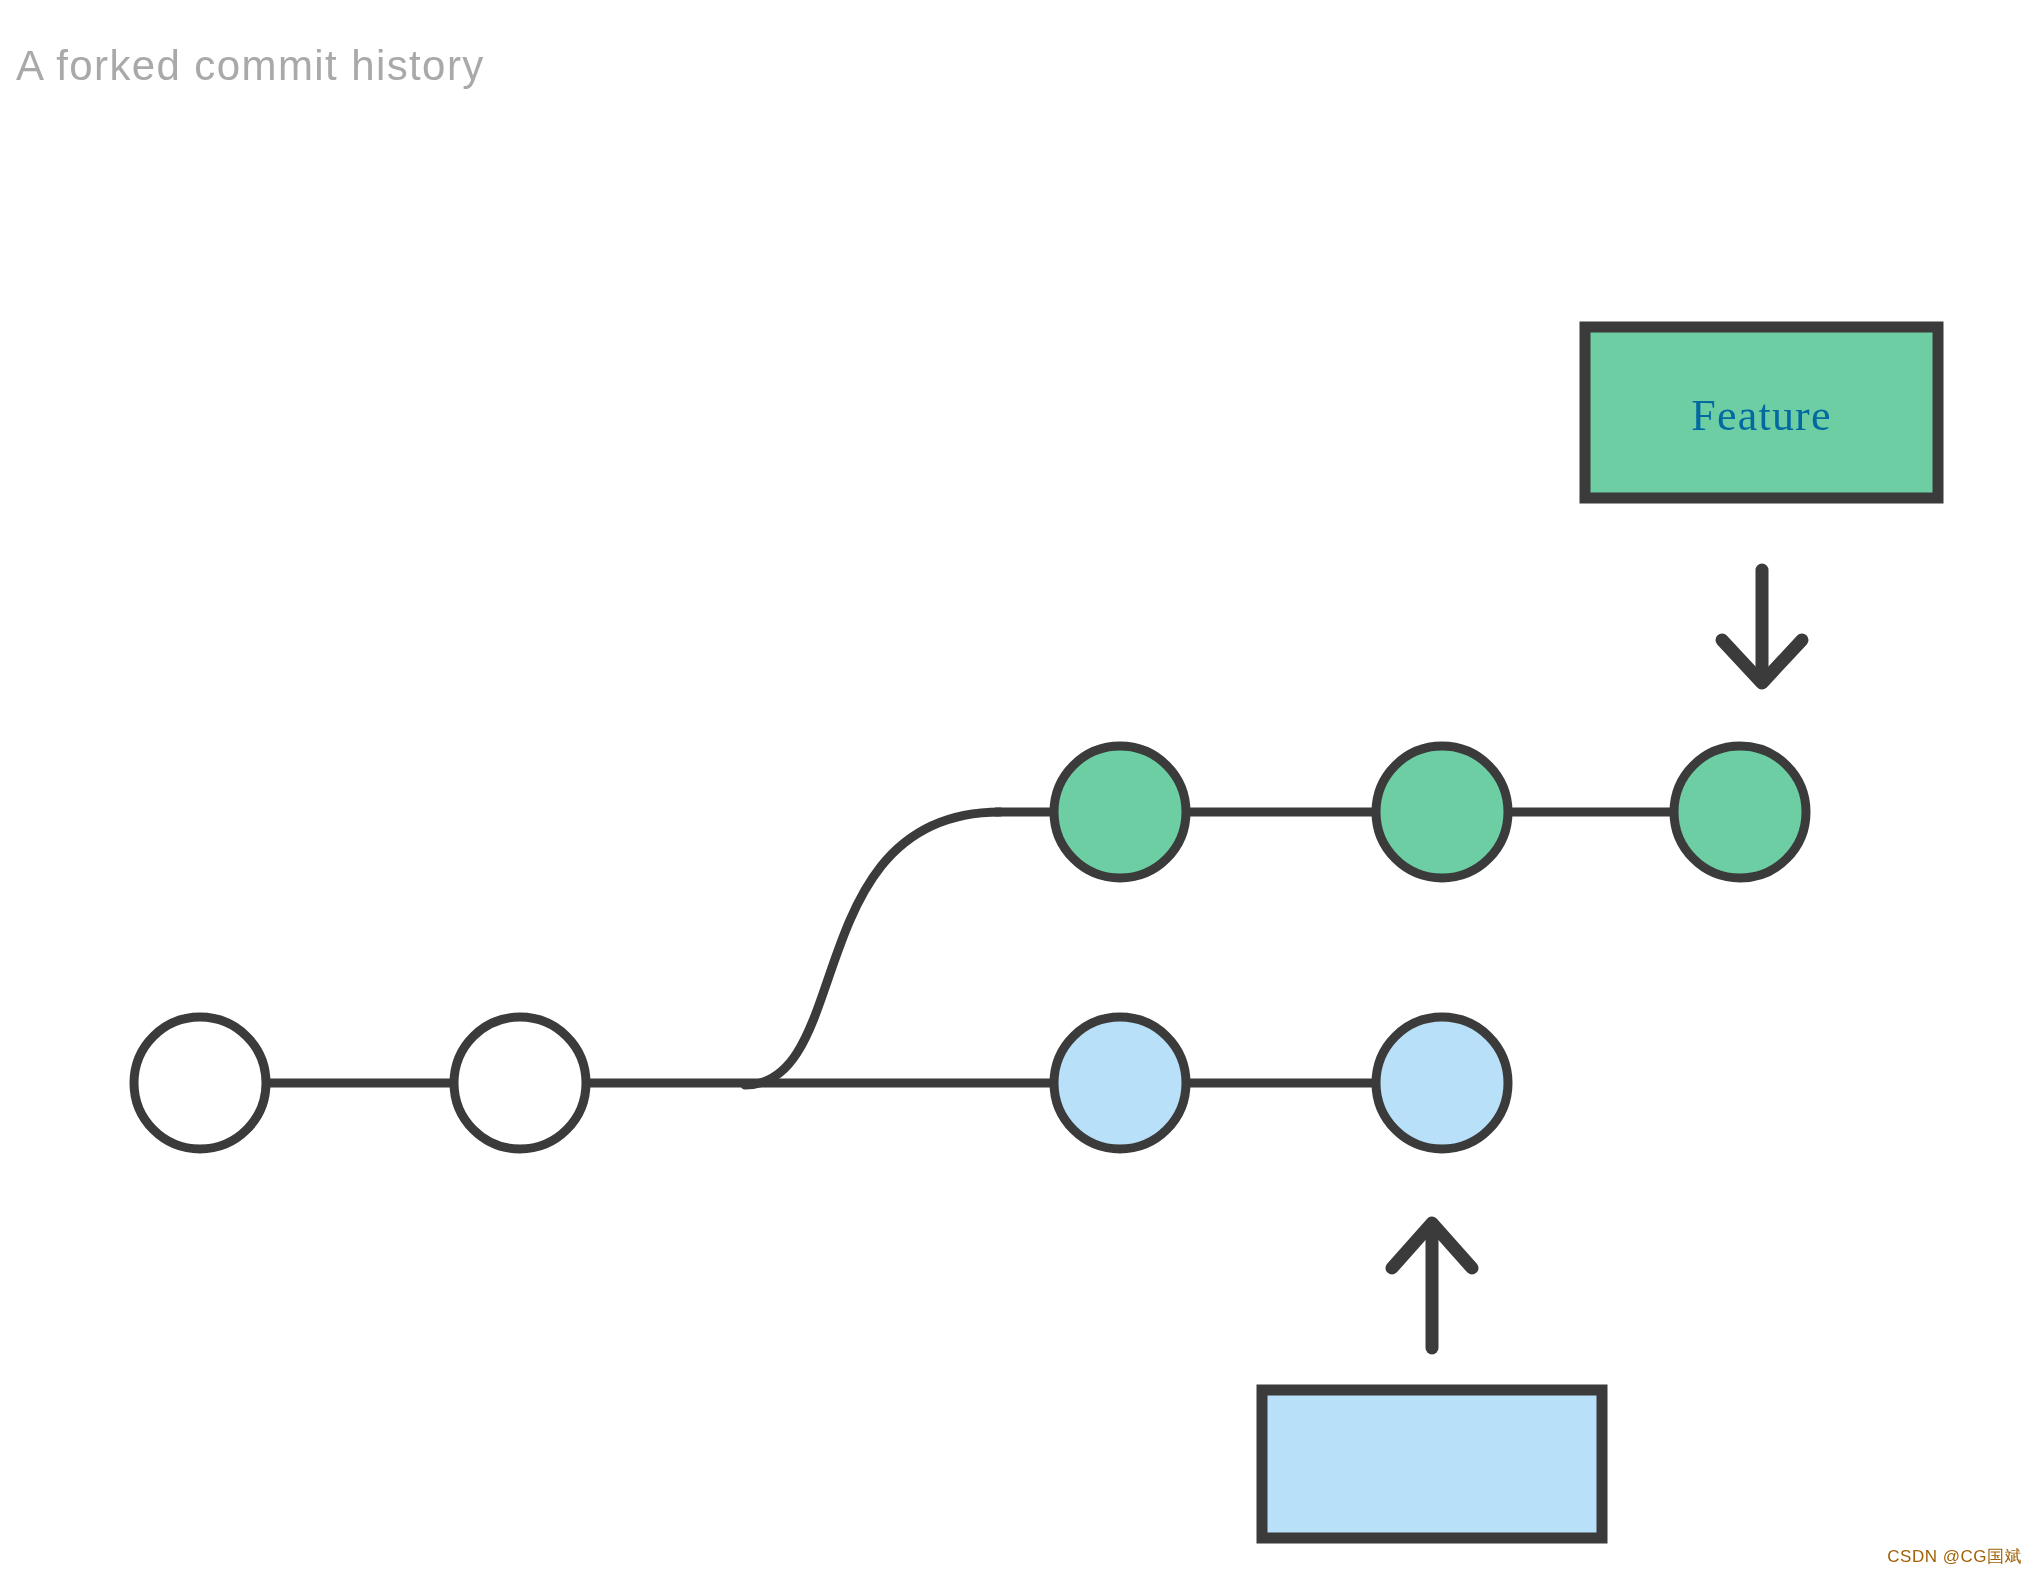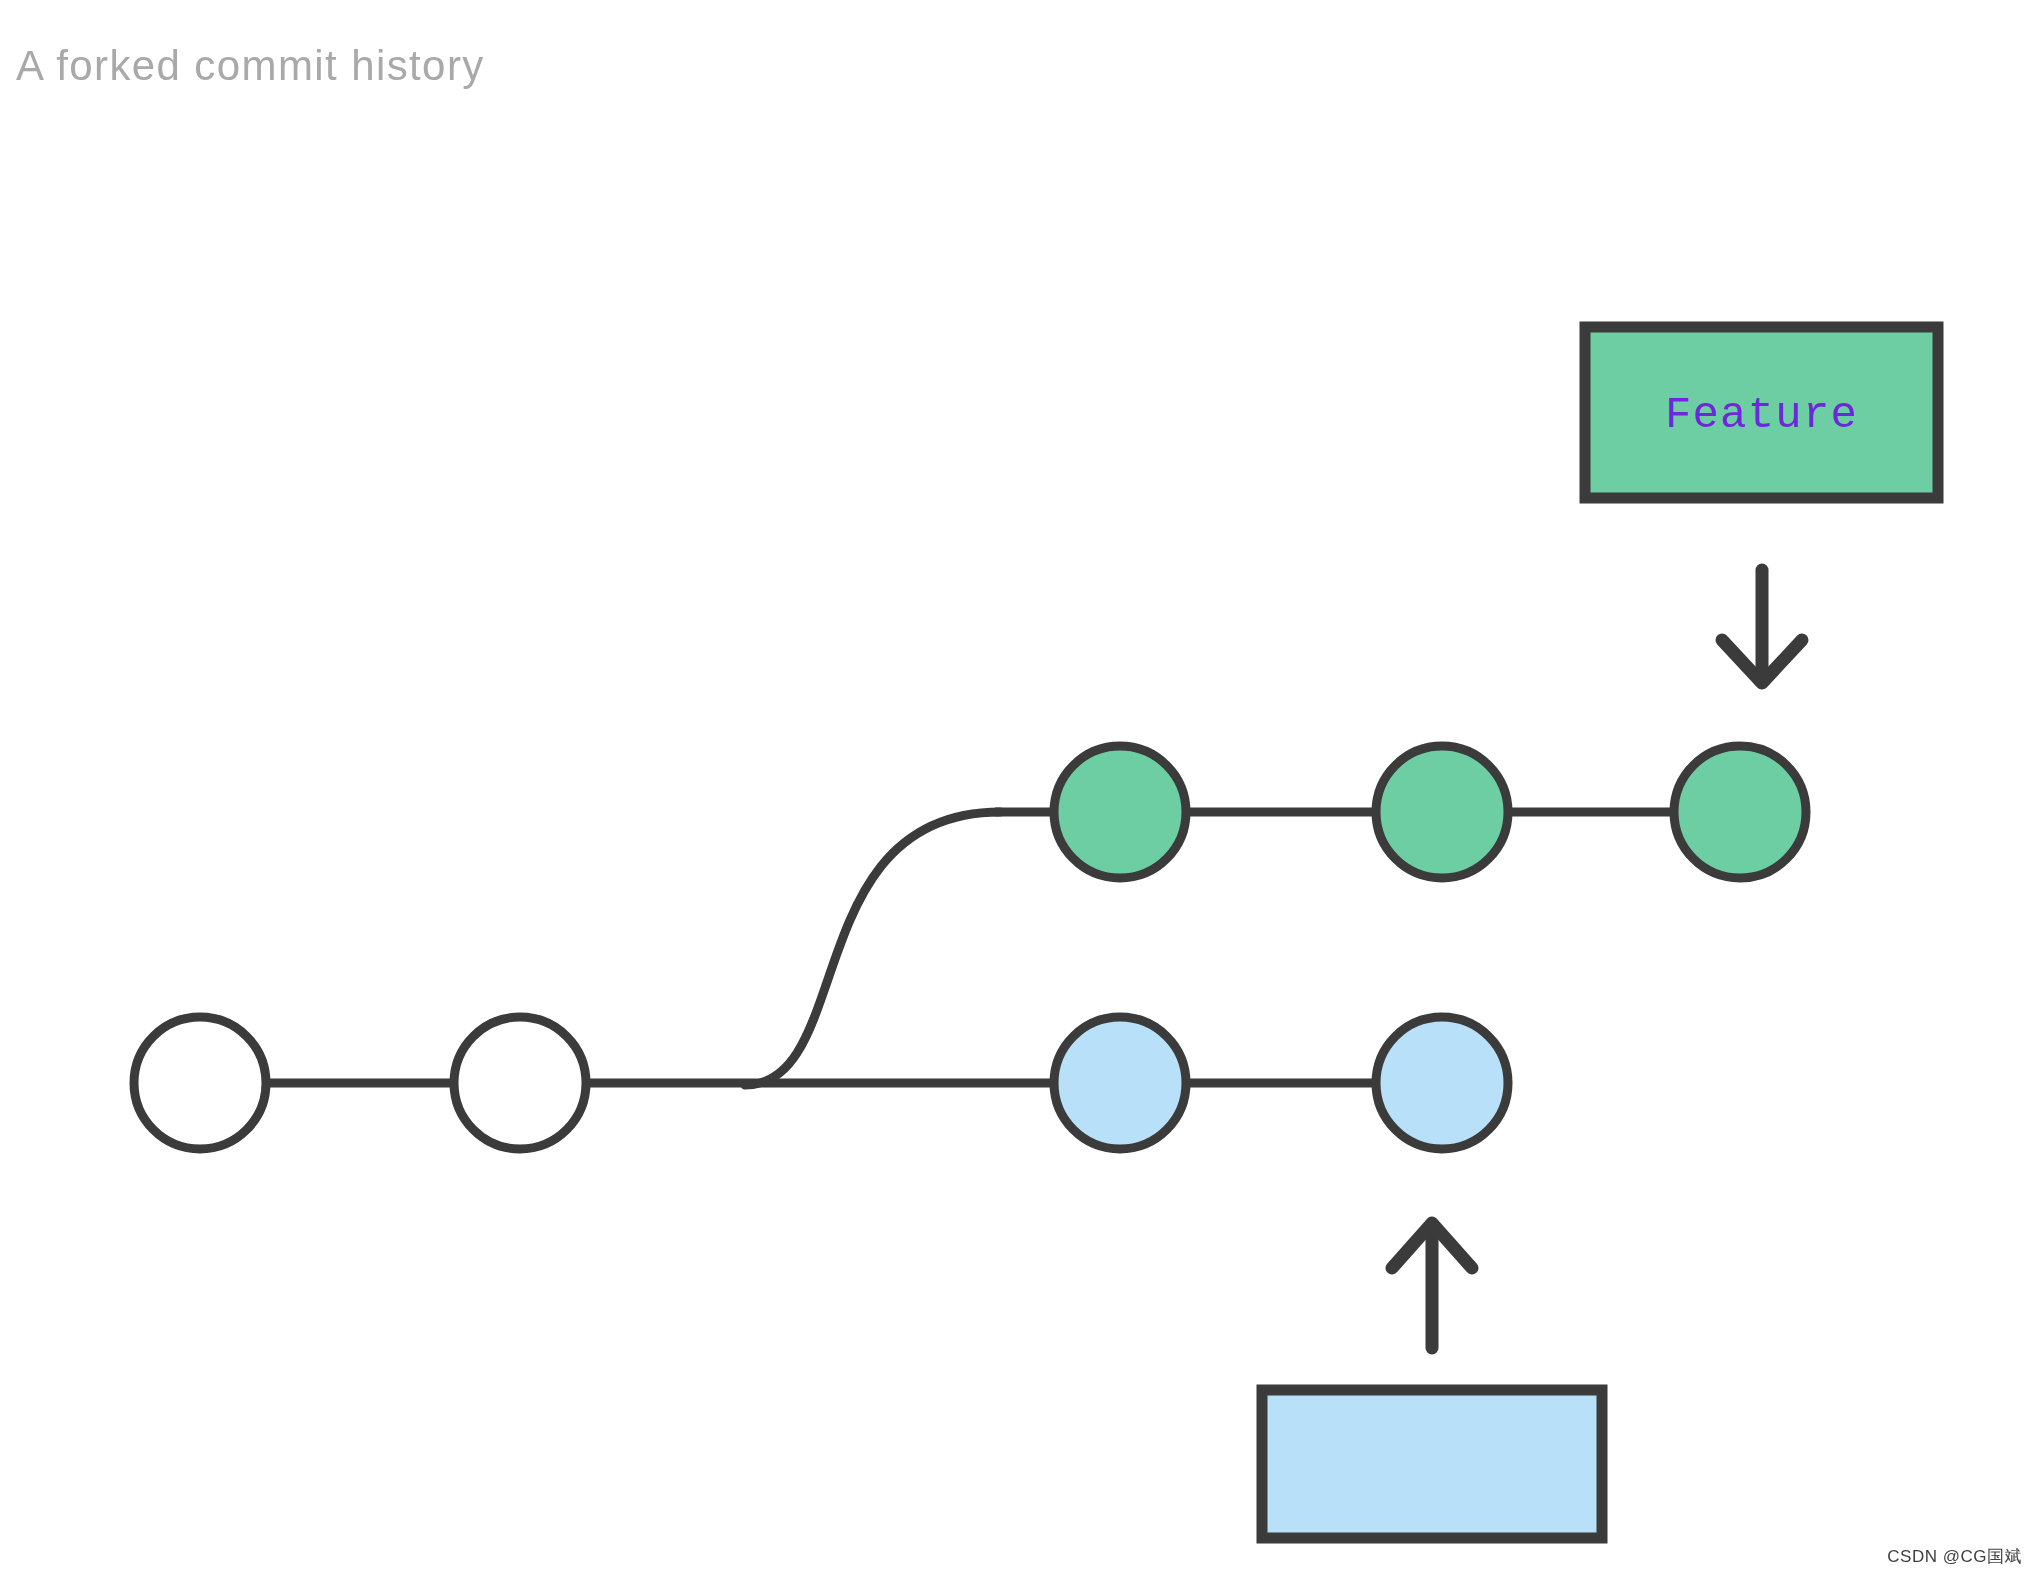--- a/index.html
+++ b/index.html
@@ -36,42 +36,42 @@
     color: #a9a9a9;
     font-size: 42px;
     font-family: "Liberation Sans", sans-serif;
     letter-spacing: 1.4px;
     font-weight: 400;
     white-space: nowrap;
     padding-left: 16px;
   }
   .box-label {
     position: absolute;
-    font-family: Liberation Mono, monospace;
+    font-family: Liberation Serif, serif;
     font-size: 44px;
-    color: #6d28d9;
+    color: #0369a1;
     letter-spacing: 1.2px;
     white-space: nowrap;
     text-align: center;
   }
   #feature-label {
     left: 1585px;
     top: 390px;
     width: 353px;
   }
   #master-label {
     left: 1262px;
     top: 1430px;
     width: 340px;
   }
   .watermark {
     position: absolute;
     right: 8px;
     bottom: 6px;
-    color: #404040;
+    color: #a16207;
     font-size: 17px;
     font-family: "Liberation Sans", sans-serif;
     letter-spacing: 0.5px;
     white-space: nowrap;
     margin-top: 48px;
   }
 </style>
 </head>
 <body>
 

